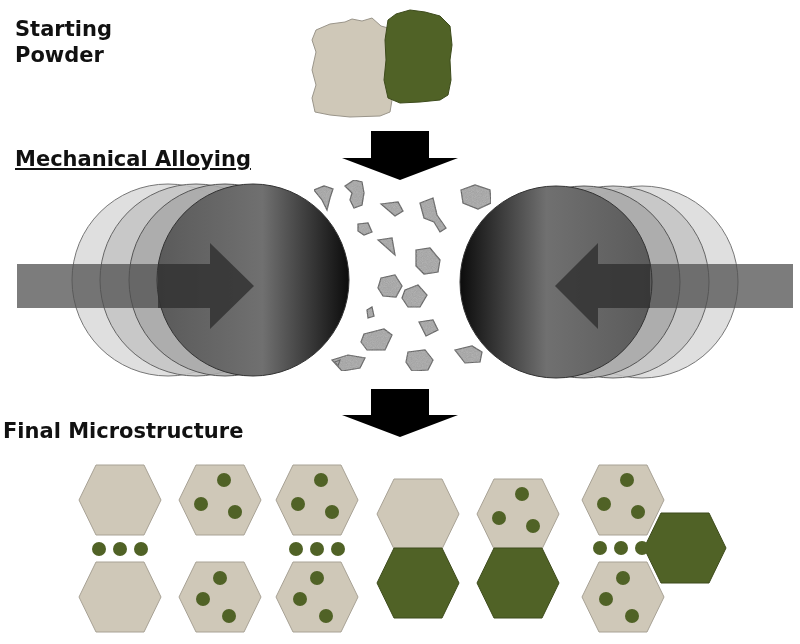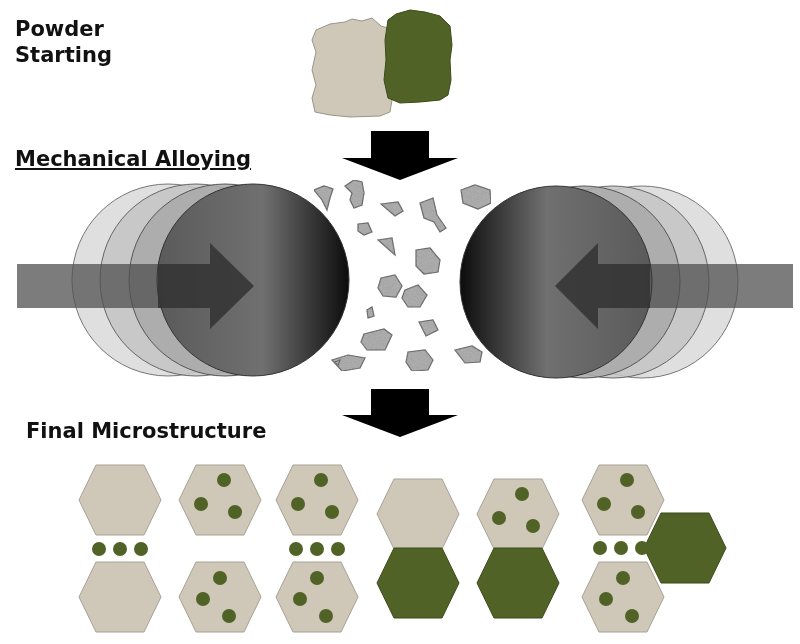--- a/index.html
+++ b/index.html
@@ -1,28 +1,28 @@
 <!DOCTYPE html>
 <html><head>
   <meta charset="utf-8">
   <style>
     html, body { margin: 0; padding: 0; background: #ffffff; }
     body { width: 800px; height: 644px; position: relative; overflow: hidden; font-family: "Liberation Sans", sans-serif; }
     .label { position: absolute; font-family: "DejaVu Sans", sans-serif; font-weight: bold; color: #111; font-size: 21px; line-height: 26px; letter-spacing: 0px; }
     #lbl-start { left: 15px; top: 16px; width: 200px; }
     #lbl-mech { left: 15px; top: 146px; text-decoration: underline; }
-    #lbl-final { left: 26px; top: 418px; }
+    #lbl-final { left: 3px; top: 418px; }
     svg#diagram { position: absolute; left: 0; top: 0; }
   </style>
 </head>
 <body>
 
 <div class="label" id="lbl-start">
+  <div>Starting</div>
   <div>Powder</div>
-  <div>Starting</div>
 </div>
 <div class="label" id="lbl-mech">Mechanical Alloying</div>
 <div class="label" id="lbl-final">Final Microstructure</div>
 
 <svg id="diagram" width="800" height="644" viewBox="0 0 800 644" xmlns="http://www.w3.org/2000/svg">
   <defs>
     <linearGradient id="ballL" x1="0" y1="0" x2="1" y2="0">
       <stop offset="0" stop-color="#5a5a5a"></stop>
       <stop offset="0.55" stop-color="#707070"></stop>
       <stop offset="1" stop-color="#0c0c0c"></stop>

